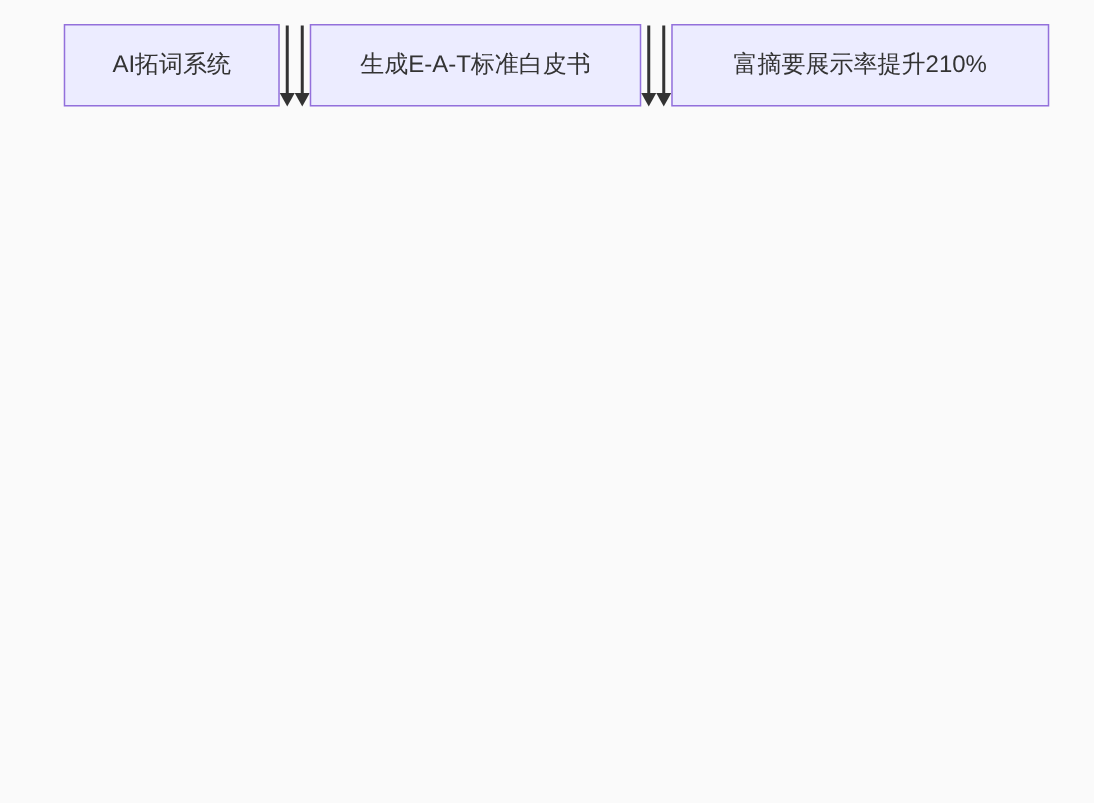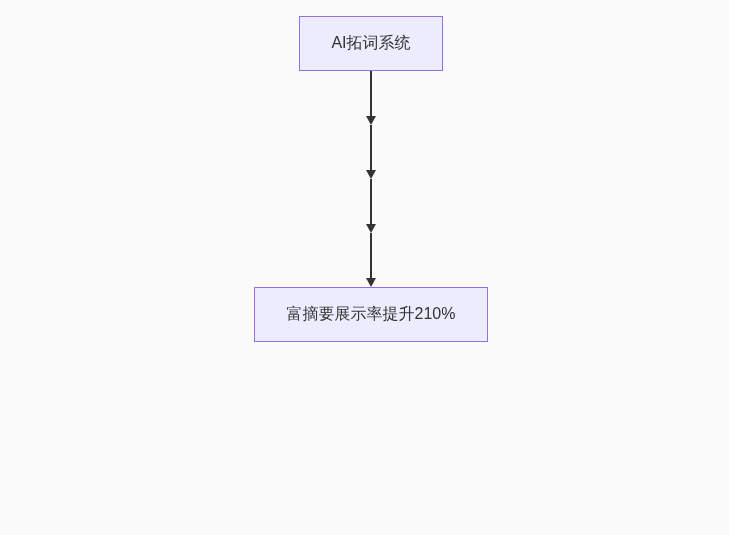--- a/index.html
+++ b/index.html
@@ -20,21 +20,21 @@
     height:535px;
     background:var(--bg);
     overflow:hidden;
   }
   .flow{
     position:absolute;
     left:371px;
     top:16px;
     transform:translateX(-50%);
     display:flex;
-    flex-direction:column;
+    flex-direction:row;
     align-items:center;
   }
   .node{
     box-sizing:border-box;
     height:55px;
     border:1.5px solid var(--node-border);
     background:var(--node-fill);
     color:var(--text);
     font-size:16px;
     display:flex;
@@ -75,30 +75,33 @@
       <div class="arrow-line"></div>
       <div class="arrow-head"></div>
     </div>
 
 
     <div class="arrow">
       <div class="arrow-line"></div>
       <div class="arrow-head"></div>
     </div>
 
+    <div class="node" style="width:221px">
+      <span>生成E-A-T标准白皮书</span>
+    </div>
 
     <div class="arrow">
       <div class="arrow-line"></div>
       <div class="arrow-head"></div>
     </div>
 
 
     <div class="arrow">
       <div class="arrow-line"></div>
       <div class="arrow-head"></div>
     </div>
 
-    <div class="node" style="width:234px">
+    <div class="node" style="width:252px">
       <span>富摘要展示率提升210%</span>
     </div>
 
   </div>
 </div>
 
 </body></html>

